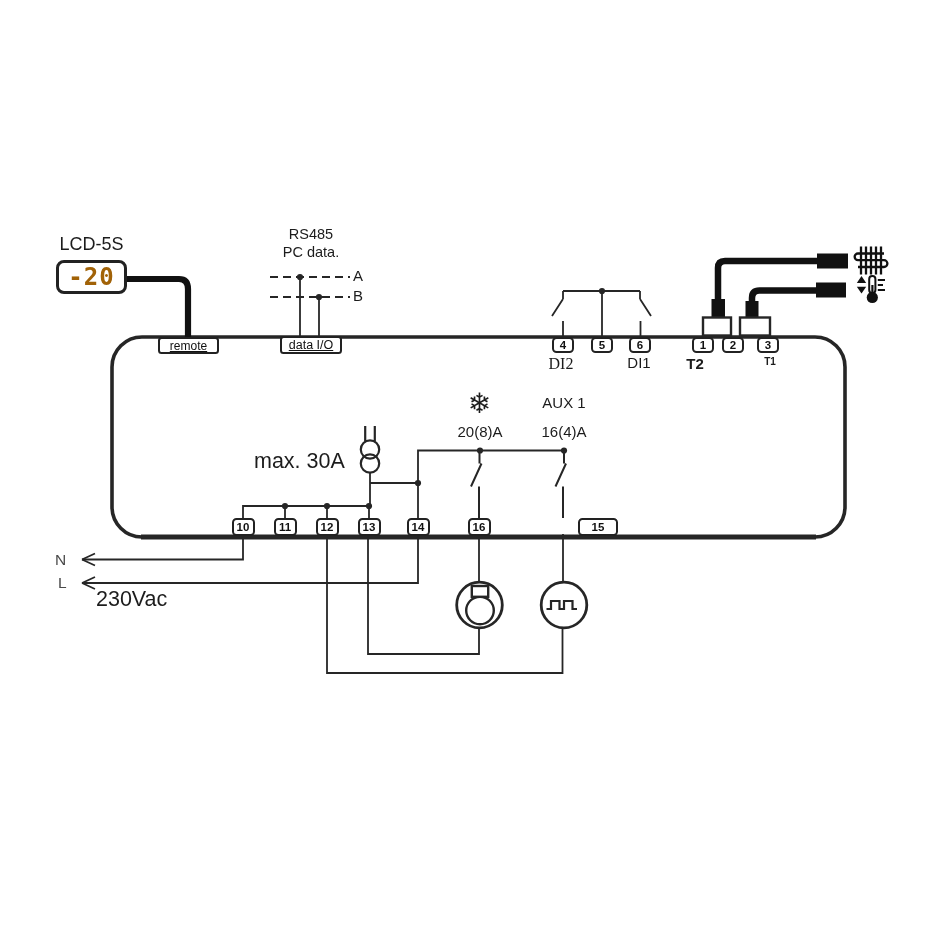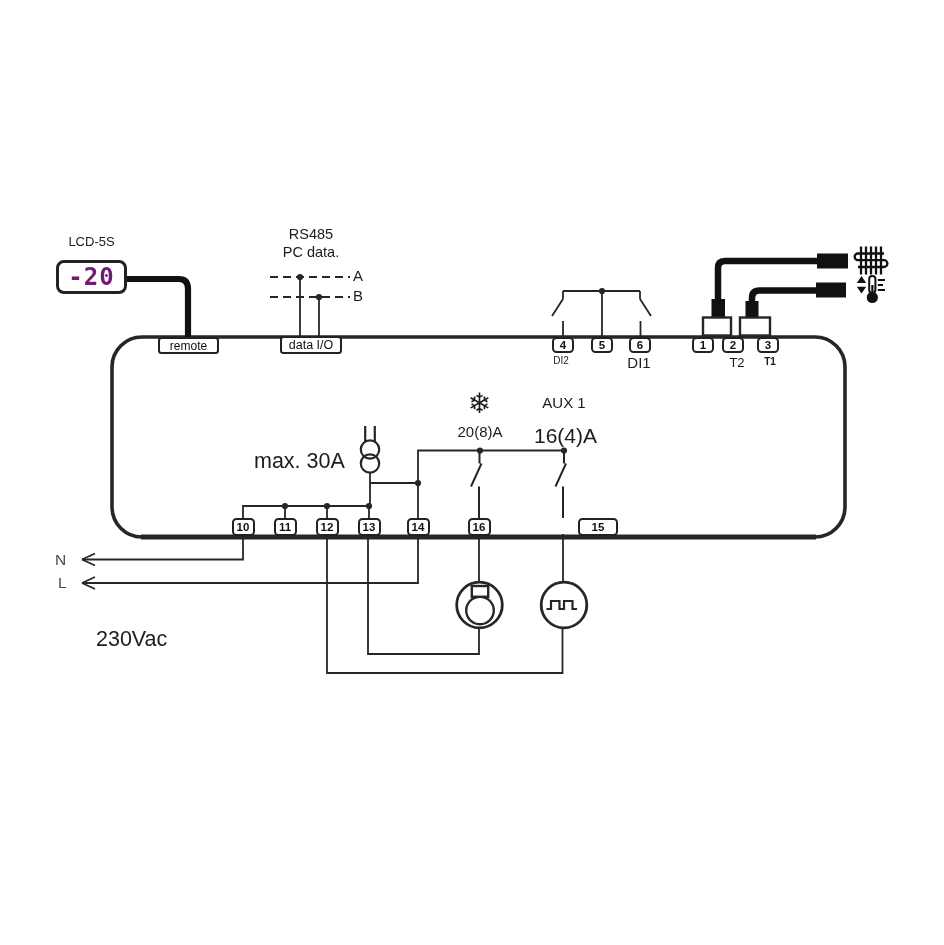--- a/index.html
+++ b/index.html
@@ -6,25 +6,25 @@
   #canvas{position:relative;width:944px;height:945px;background:#fff;overflow:hidden;
           font-family:"Liberation Sans",sans-serif;color:#1c1c1c;}
   #wires{position:absolute;left:0;top:0;}
   .lbl{position:absolute;white-space:nowrap;line-height:1.1;}
   .ctr{text-align:center;}
   .term{position:absolute;box-sizing:border-box;border:2.2px solid #222;border-radius:4.5px;
         background:#fff;display:flex;align-items:center;justify-content:center;
         font-weight:bold;font-size:11.5px;color:#111;}
   .tbox{position:absolute;box-sizing:border-box;border:2px solid #222;border-radius:3.5px;
         background:#fff;display:flex;align-items:center;justify-content:center;
-        font-size:12px;color:#111;}
+        font-size:12px;color:#111;text-decoration:underline;}
   .lcd{position:absolute;left:56px;top:260px;width:71px;height:34px;box-sizing:border-box;
        border:3px solid #222;border-radius:8px;background:#fff;display:flex;align-items:center;
        justify-content:center;font-family:"DejaVu Sans Mono",monospace;font-weight:bold;
-       font-size:24px;letter-spacing:1px;color:#701a75;}
+       font-size:24px;letter-spacing:1px;color:#a16207;}
 </style>
 </head>
 <body>
 
 <div id="canvas">
 
   <svg id="wires" width="944" height="945" viewBox="0 0 944 945">
     <g stroke="#262626" fill="none">
 
       <g>
@@ -124,55 +124,55 @@
 
       <g stroke-width="1.8">
         <path d="M243,534 V559.5 H82"></path>
         <path d="M82,559.5 L95,553.5 M82,559.5 L95,565.5"></path>
         <path d="M418,534 V583 H82"></path>
         <path d="M82,583 L95,577 M82,583 L95,589"></path>
       </g>
     </g>
   </svg>
 
-  <div class="lbl ctr" style="left:56px;top:235px;width:71px;font-size:13px;">LCD-5S</div>
+  <div class="lbl ctr" style="left:56px;top:235px;width:71px;font-size:18px;">LCD-5S</div>
   <div class="lcd">
     <span>-20</span>
   </div>
 
   <div class="lbl ctr" style="left:266px;top:227px;width:90px;font-size:14.5px;">RS485</div>
   <div class="lbl ctr" style="left:266px;top:245px;width:90px;font-size:14.5px;">PC data.</div>
   <div class="lbl" style="left:353px;top:268px;font-size:15px;">A</div>
   <div class="lbl" style="left:353px;top:288px;font-size:15px;">B</div>
 
   <div class="tbox" style="left:158px;top:337px;width:61px;height:17px;">remote</div>
   <div class="tbox" style="left:280px;top:336px;width:62px;height:18px;font-size:12.5px;">data I/O</div>
   <div class="term" style="left:552px;top:336.5px;width:22px;height:16.5px;">4</div>
   <div class="term" style="left:591px;top:336.5px;width:22px;height:16.5px;">5</div>
   <div class="term" style="left:629px;top:336.5px;width:22px;height:16.5px;">6</div>
   <div class="term" style="left:692px;top:336.5px;width:22px;height:16.5px;">1</div>
   <div class="term" style="left:722px;top:336.5px;width:22px;height:16.5px;">2</div>
   <div class="term" style="left:757px;top:336.5px;width:22px;height:16.5px;">3</div>
 
-  <div class="lbl ctr" style="left:543px;top:355px;width:36px;font-size:10px;">DI2</div>
+  <div class="lbl ctr" style="left:543px;top:355px;width:36px;font-size:16px;font-family:Liberation Serif, serif;">DI2</div>
   <div class="lbl ctr" style="left:621px;top:355px;width:36px;font-size:15px;">DI1</div>
-  <div class="lbl ctr" style="left:722px;top:356px;width:30px;font-size:13px;font-weight:normal;">T2</div>
+  <div class="lbl ctr" style="left:680px;top:356px;width:30px;font-size:15px;font-weight:bold;">T2</div>
   <div class="lbl ctr" style="left:755px;top:356px;width:30px;font-size:10px;font-weight:bold;">T1</div>
 
   <div class="lbl ctr" style="left:462px;top:389px;width:35px;font-size:28px;">❄</div>
   <div class="lbl ctr" style="left:534px;top:395px;width:60px;font-size:15px;">AUX 1</div>
   <div class="lbl ctr" style="left:450px;top:424px;width:60px;font-size:15px;">20(8)A</div>
-  <div class="lbl ctr" style="left:534px;top:424px;width:60px;font-size:21px;">16(4)A</div>
+  <div class="lbl ctr" style="left:534px;top:424px;width:60px;font-size:15px;">16(4)A</div>
   <div class="lbl" style="left:254px;top:450px;font-size:21.5px;">max. 30A</div>
 
   <div class="term" style="left:231.5px;top:518px;width:23px;height:17.5px;">10</div>
   <div class="term" style="left:273.5px;top:518px;width:23px;height:17.5px;">11</div>
   <div class="term" style="left:315.5px;top:518px;width:23px;height:17.5px;">12</div>
   <div class="term" style="left:357.5px;top:518px;width:23px;height:17.5px;">13</div>
   <div class="term" style="left:406.5px;top:518px;width:23px;height:17.5px;">14</div>
   <div class="term" style="left:467.5px;top:518px;width:23px;height:17.5px;">16</div>
   <div class="term" style="left:578px;top:518px;width:40px;height:17.5px;">15</div>
 
   <div class="lbl" style="left:55px;top:551px;font-size:15.5px;color:#4a4a4a;">N</div>
   <div class="lbl" style="left:58px;top:574px;font-size:15.5px;color:#4a4a4a;">L</div>
-  <div class="lbl" style="left:96px;top:588px;font-size:21.5px;margin-top:40px;">230Vac</div>
+  <div class="lbl" style="left:96px;top:588px;font-size:21.5px;">230Vac</div>
 
 </div>
 
 </body></html>

